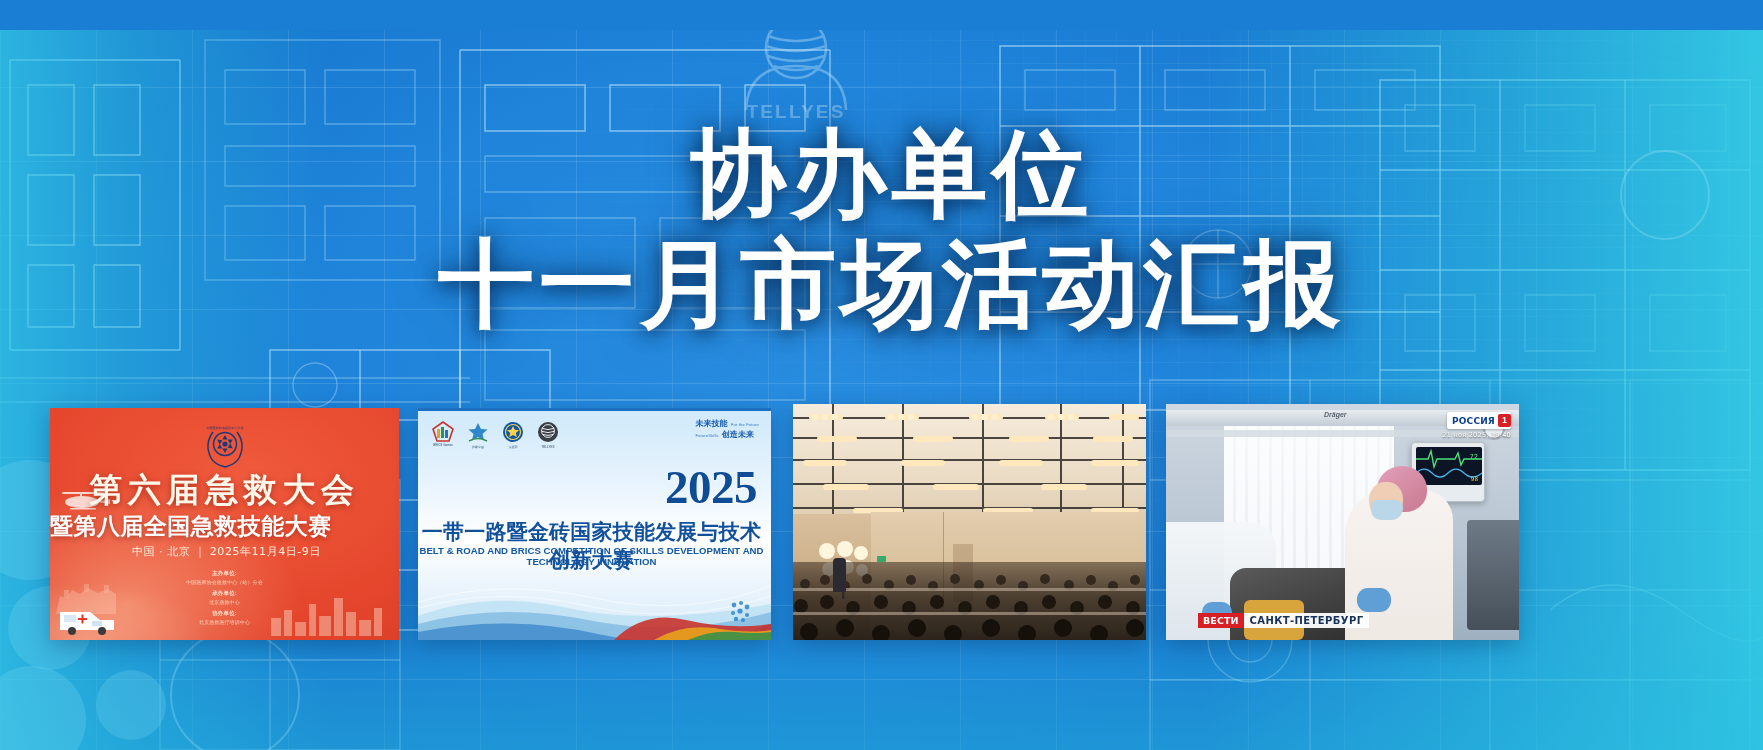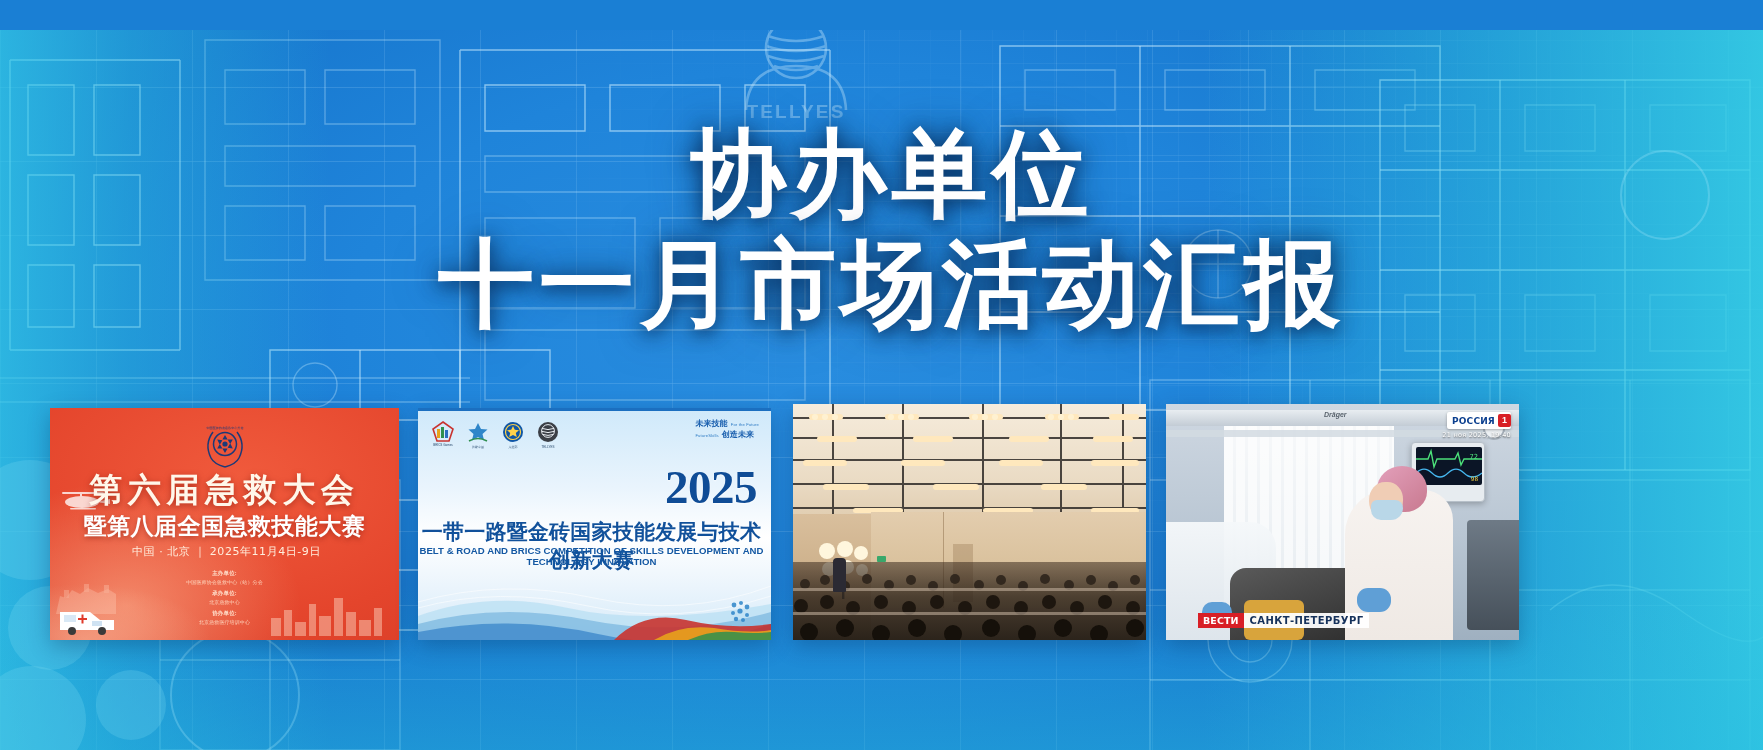--- a/index.html
+++ b/index.html
@@ -111,21 +111,21 @@
   .c1-heli { position:absolute; left:6px;  top:78px;  width:56px;  height:26px; opacity:.85; }
 
   .c1-emblem { position:absolute; left:50%; top:16px; transform:translateX(-50%); width:52px; height:44px; }
   .c1-t1 {
     position:absolute; left:0; right:0; top:60px; text-align:center;
     color:#fff7ea; font-size:33px; font-weight:700; letter-spacing:.17em;
     text-shadow:0 2px 6px rgba(120,20,10,.55);
     font-family:"DejaVu Sans","Liberation Sans",sans-serif;
   }
   .c1-t2 {
-    position:absolute; left:0; right:0; top:103px; text-align:center;
+    position:absolute; left:0; right:0; top:103px; 
     color:#ffffff; font-size:23px; font-weight:700; letter-spacing:.02em;
     text-shadow:0 2px 5px rgba(120,20,10,.5);
     font-family:"DejaVu Sans","Liberation Sans",sans-serif;
   }
   .c1-t3 {
     position:absolute; left:4px; right:0; top:136px; text-align:center;
     color:#ffeedd; font-size:11px; letter-spacing:.05em;
     font-family:"DejaVu Sans","Liberation Sans",sans-serif;
   }
   .c1-credits { position:absolute; left:0; right:0; top:160px; text-align:center; }

